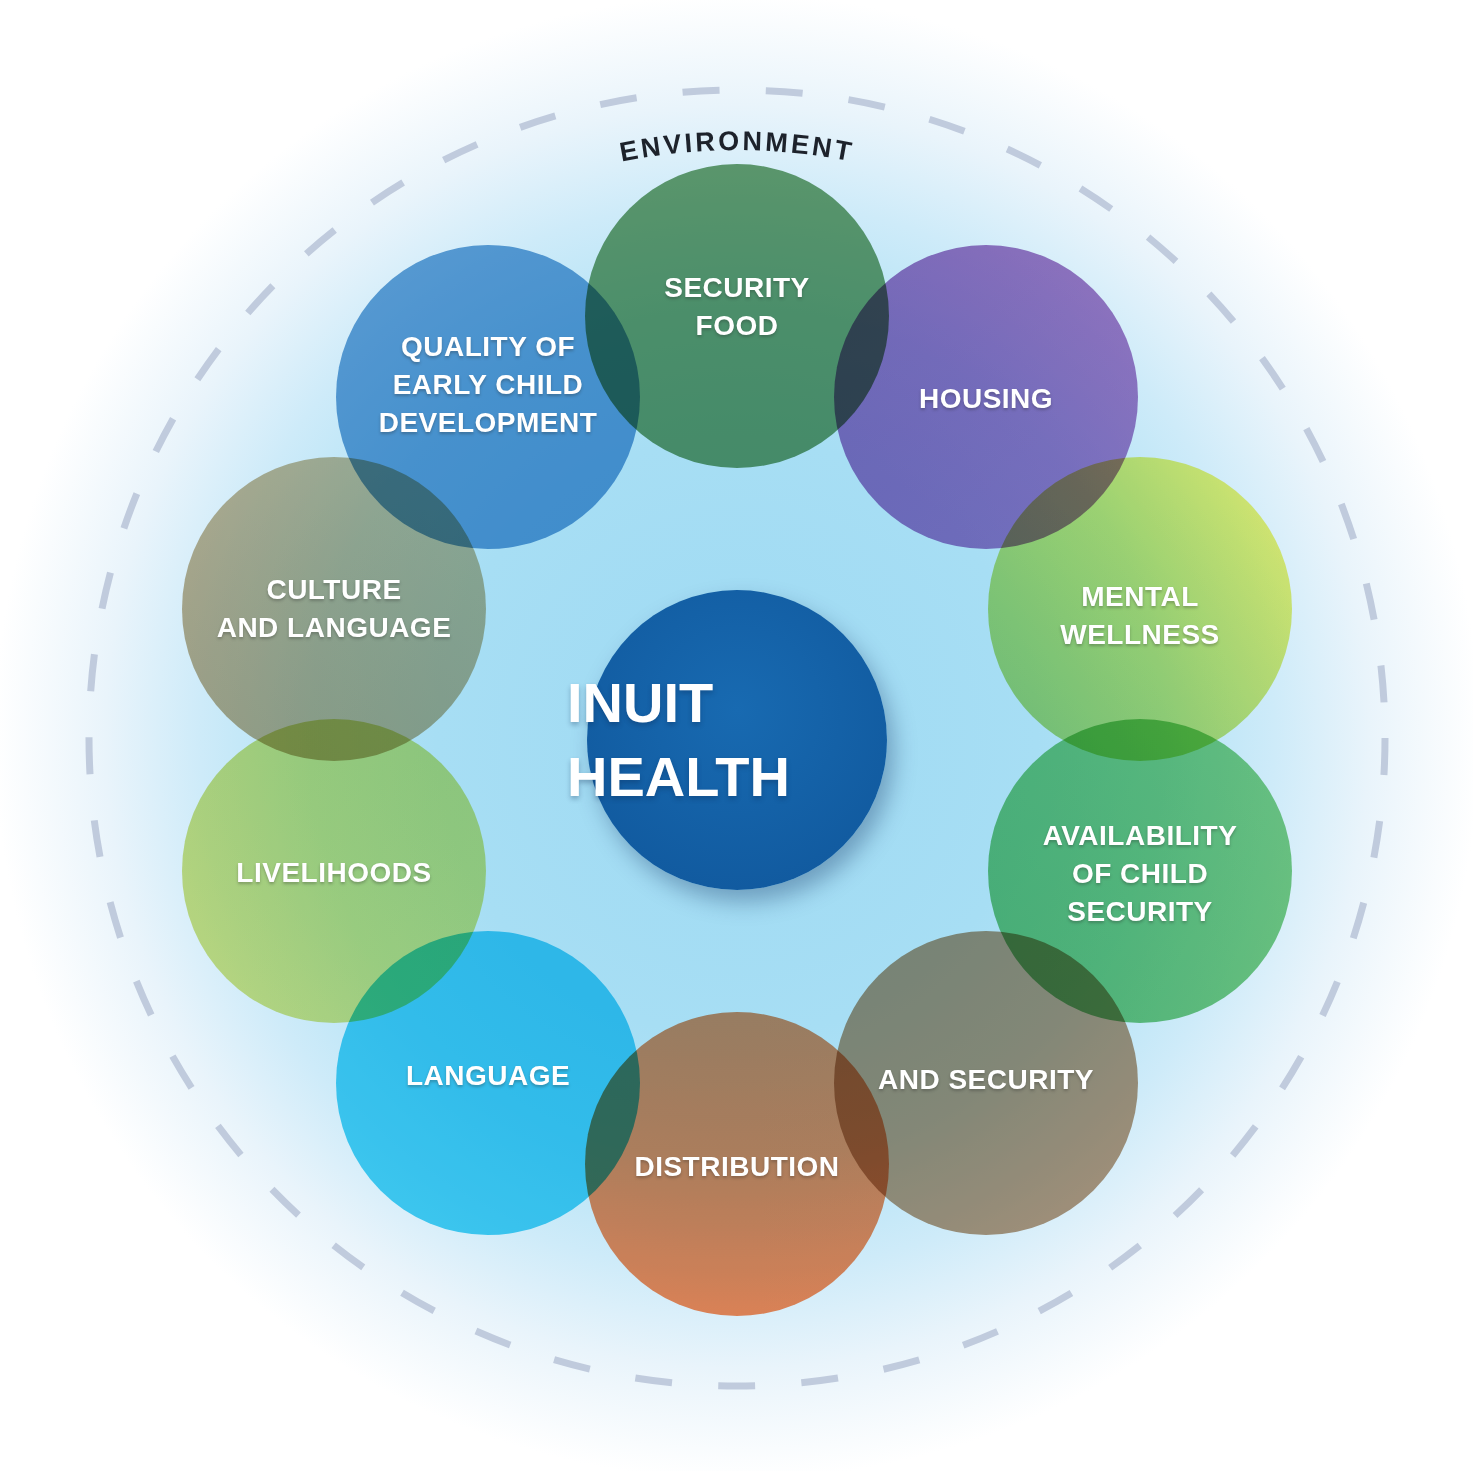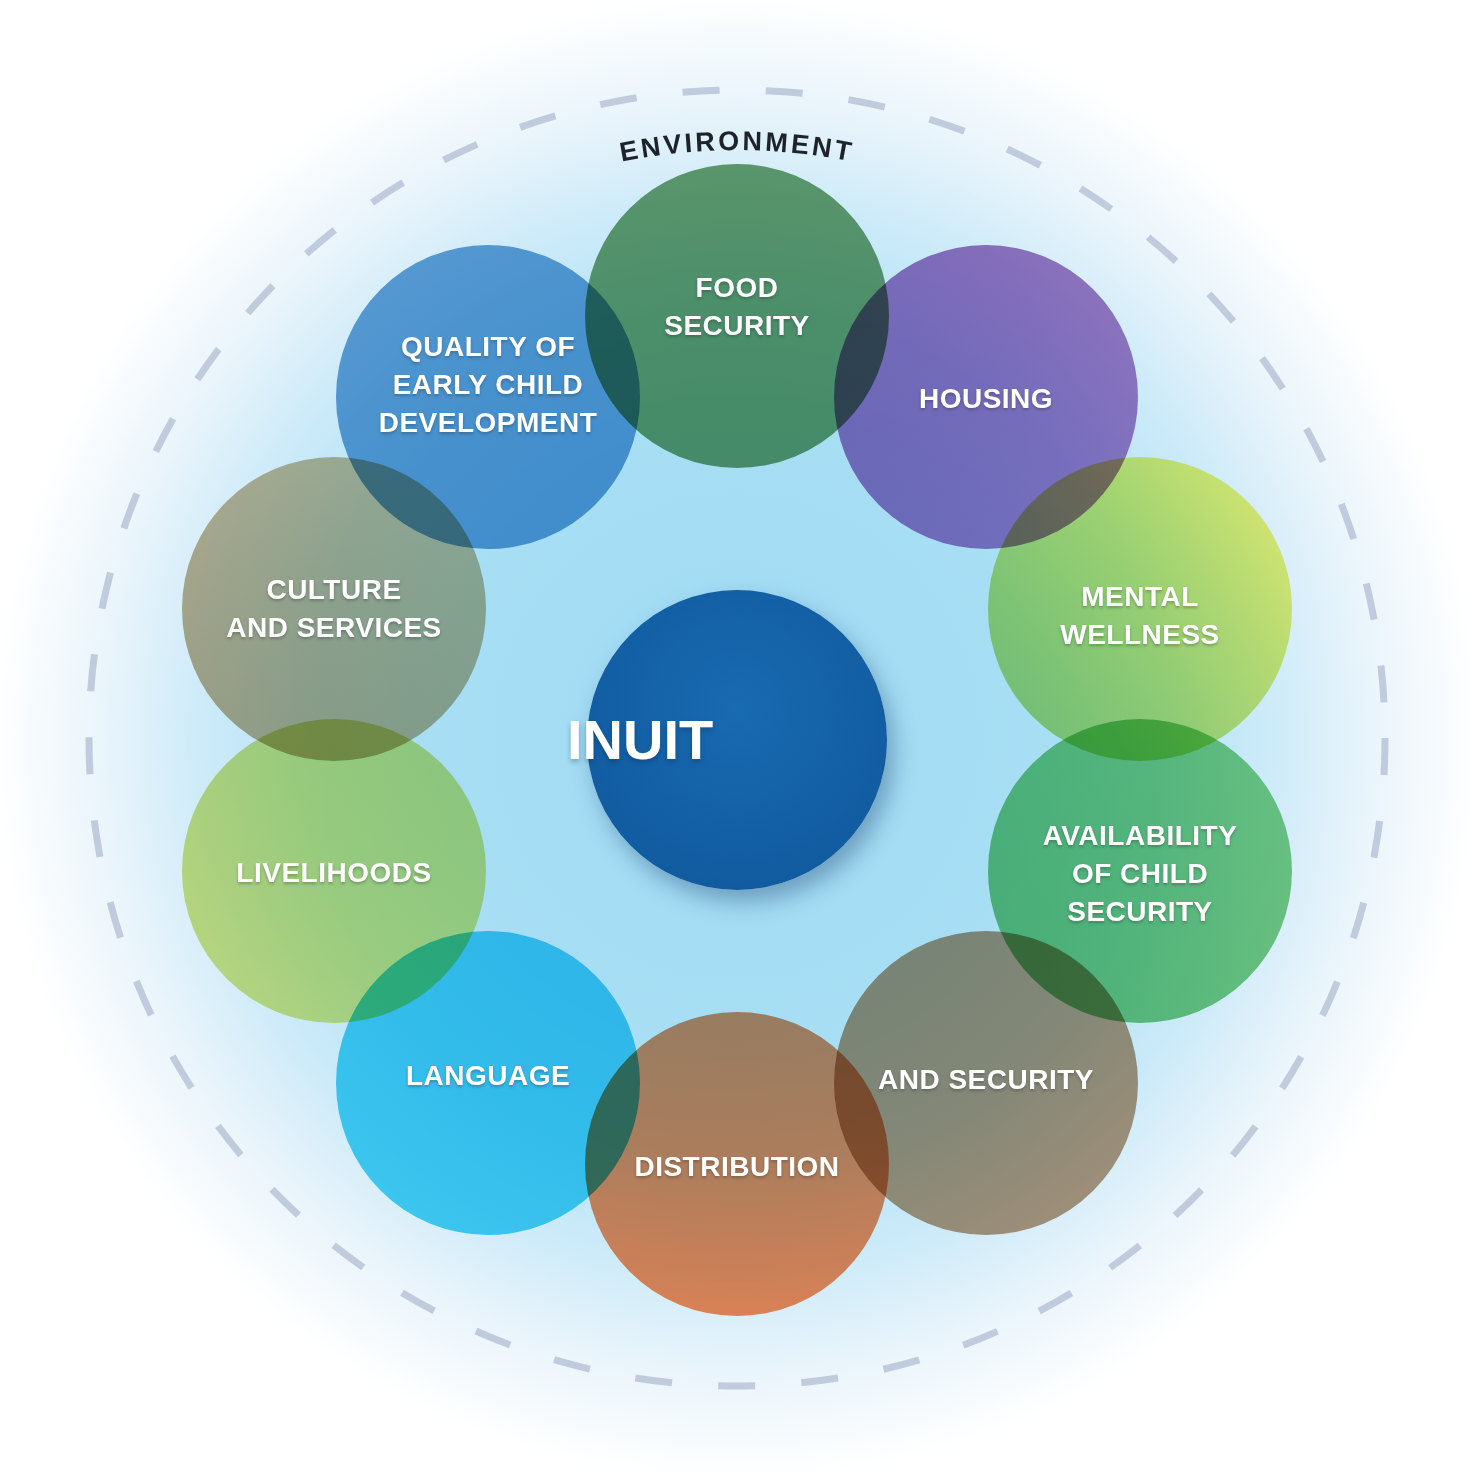--- a/index.html
+++ b/index.html
@@ -130,22 +130,22 @@
   <div class="circle c4" style="background: rgb(185, 152, 123);"></div>
   <div class="circle c5" style="background: linear-gradient(rgb(233, 143, 102) 0%, rgb(255, 138, 88) 100%);"></div>
   <div class="circle c6" style="background: rgb(70, 211, 243);"></div>
   <div class="circle c7" style="background: linear-gradient(135deg, rgb(207, 224, 127) 0%, rgb(221, 231, 135) 100%);"></div>
   <div class="circle c8" style="background: linear-gradient(45deg, rgb(188, 169, 135) 0%, rgb(205, 191, 156) 100%);"></div>
   <div class="circle c9" style="background: rgb(100, 163, 213);"></div>
 
   <div class="center-circle" style="background: radial-gradient(circle at 50% 40%, rgb(24, 106, 177) 0%, rgb(17, 90, 159) 80%);"></div>
 
   <div class="label l0">
+    <span>SECURITY</span>
     <span>FOOD</span>
-    <span>SECURITY</span>
   </div>
   <div class="label l1">
     <span>HOUSING</span>
   </div>
   <div class="label l2">
     <span>MENTAL</span>
     <span>WELLNESS</span>
   </div>
   <div class="label l3">
     <span>AVAILABILITY</span>
@@ -159,25 +159,26 @@
     <span>DISTRIBUTION</span>
   </div>
   <div class="label l6">
     <span>LANGUAGE</span>
   </div>
   <div class="label l7">
     <span>LIVELIHOODS</span>
   </div>
   <div class="label l8">
     <span>CULTURE</span>
-    <span>AND SERVICES</span>
+    <span>AND LANGUAGE</span>
   </div>
   <div class="label l9">
     <span>QUALITY OF</span>
     <span>EARLY CHILD</span>
     <span>DEVELOPMENT</span>
   </div>
 
   <div class="center-label">
     <span>INUIT</span>
+    <span>HEALTH</span>
   </div>
 
 </div>
 
 </body></html>

